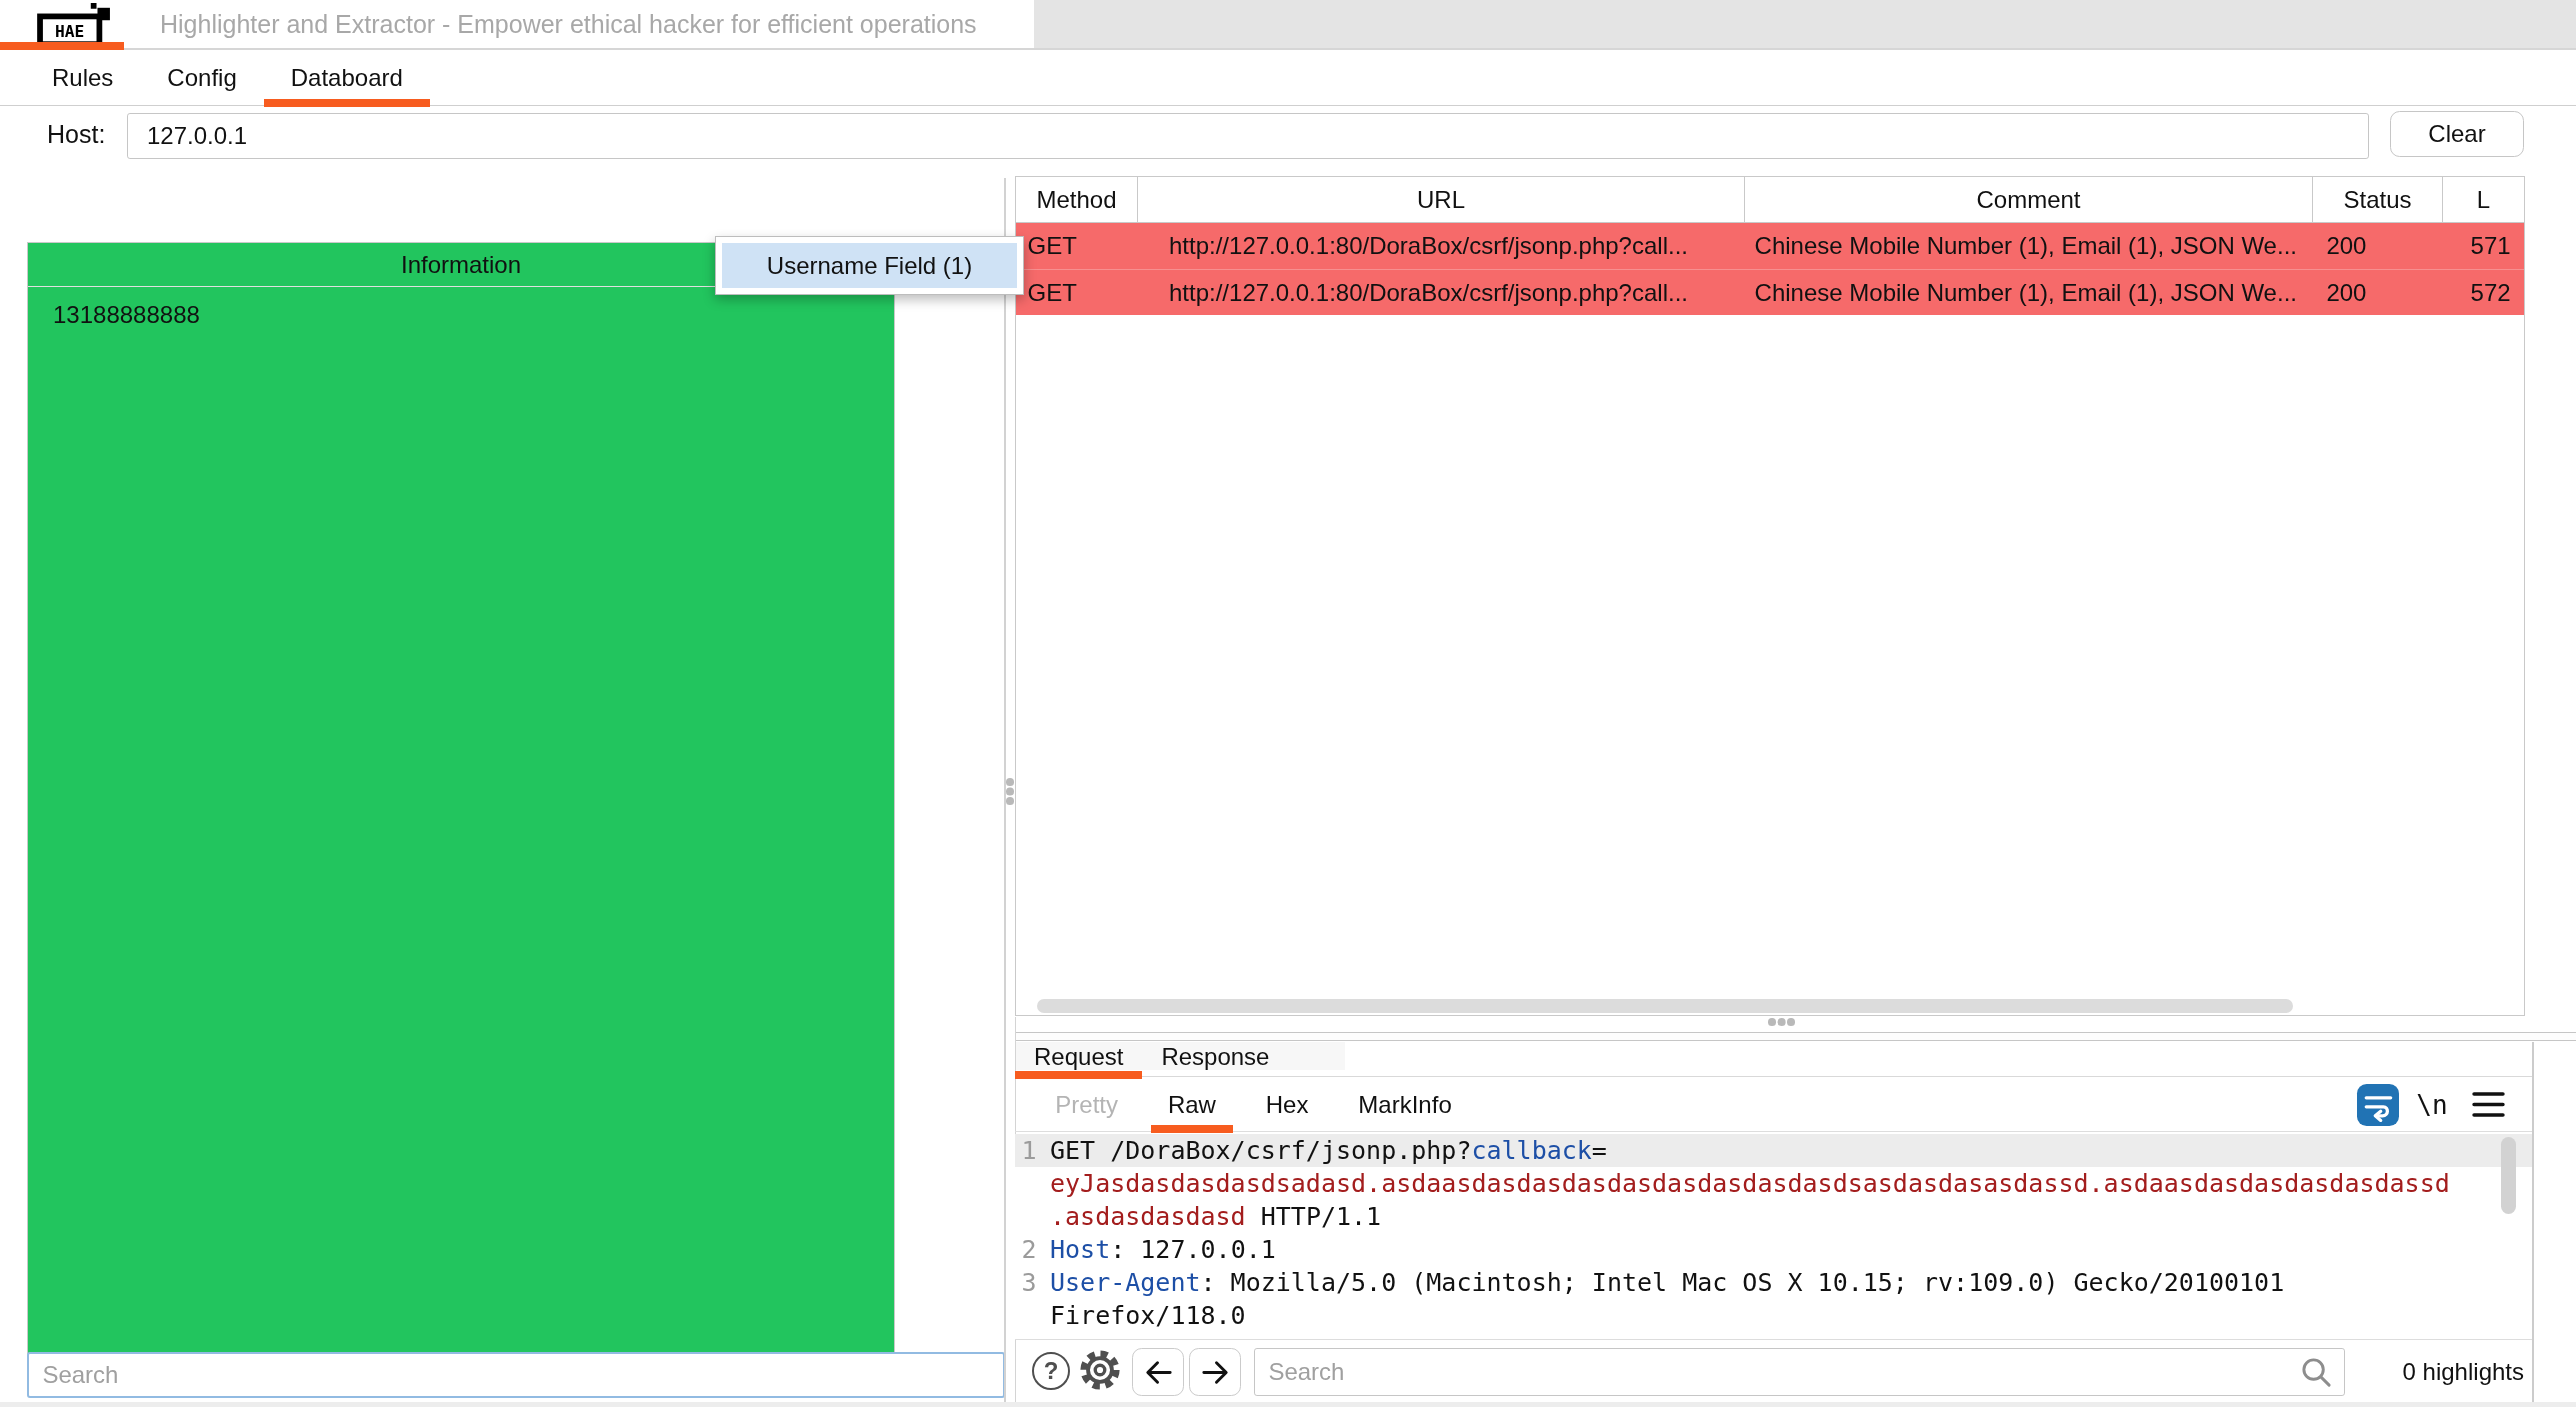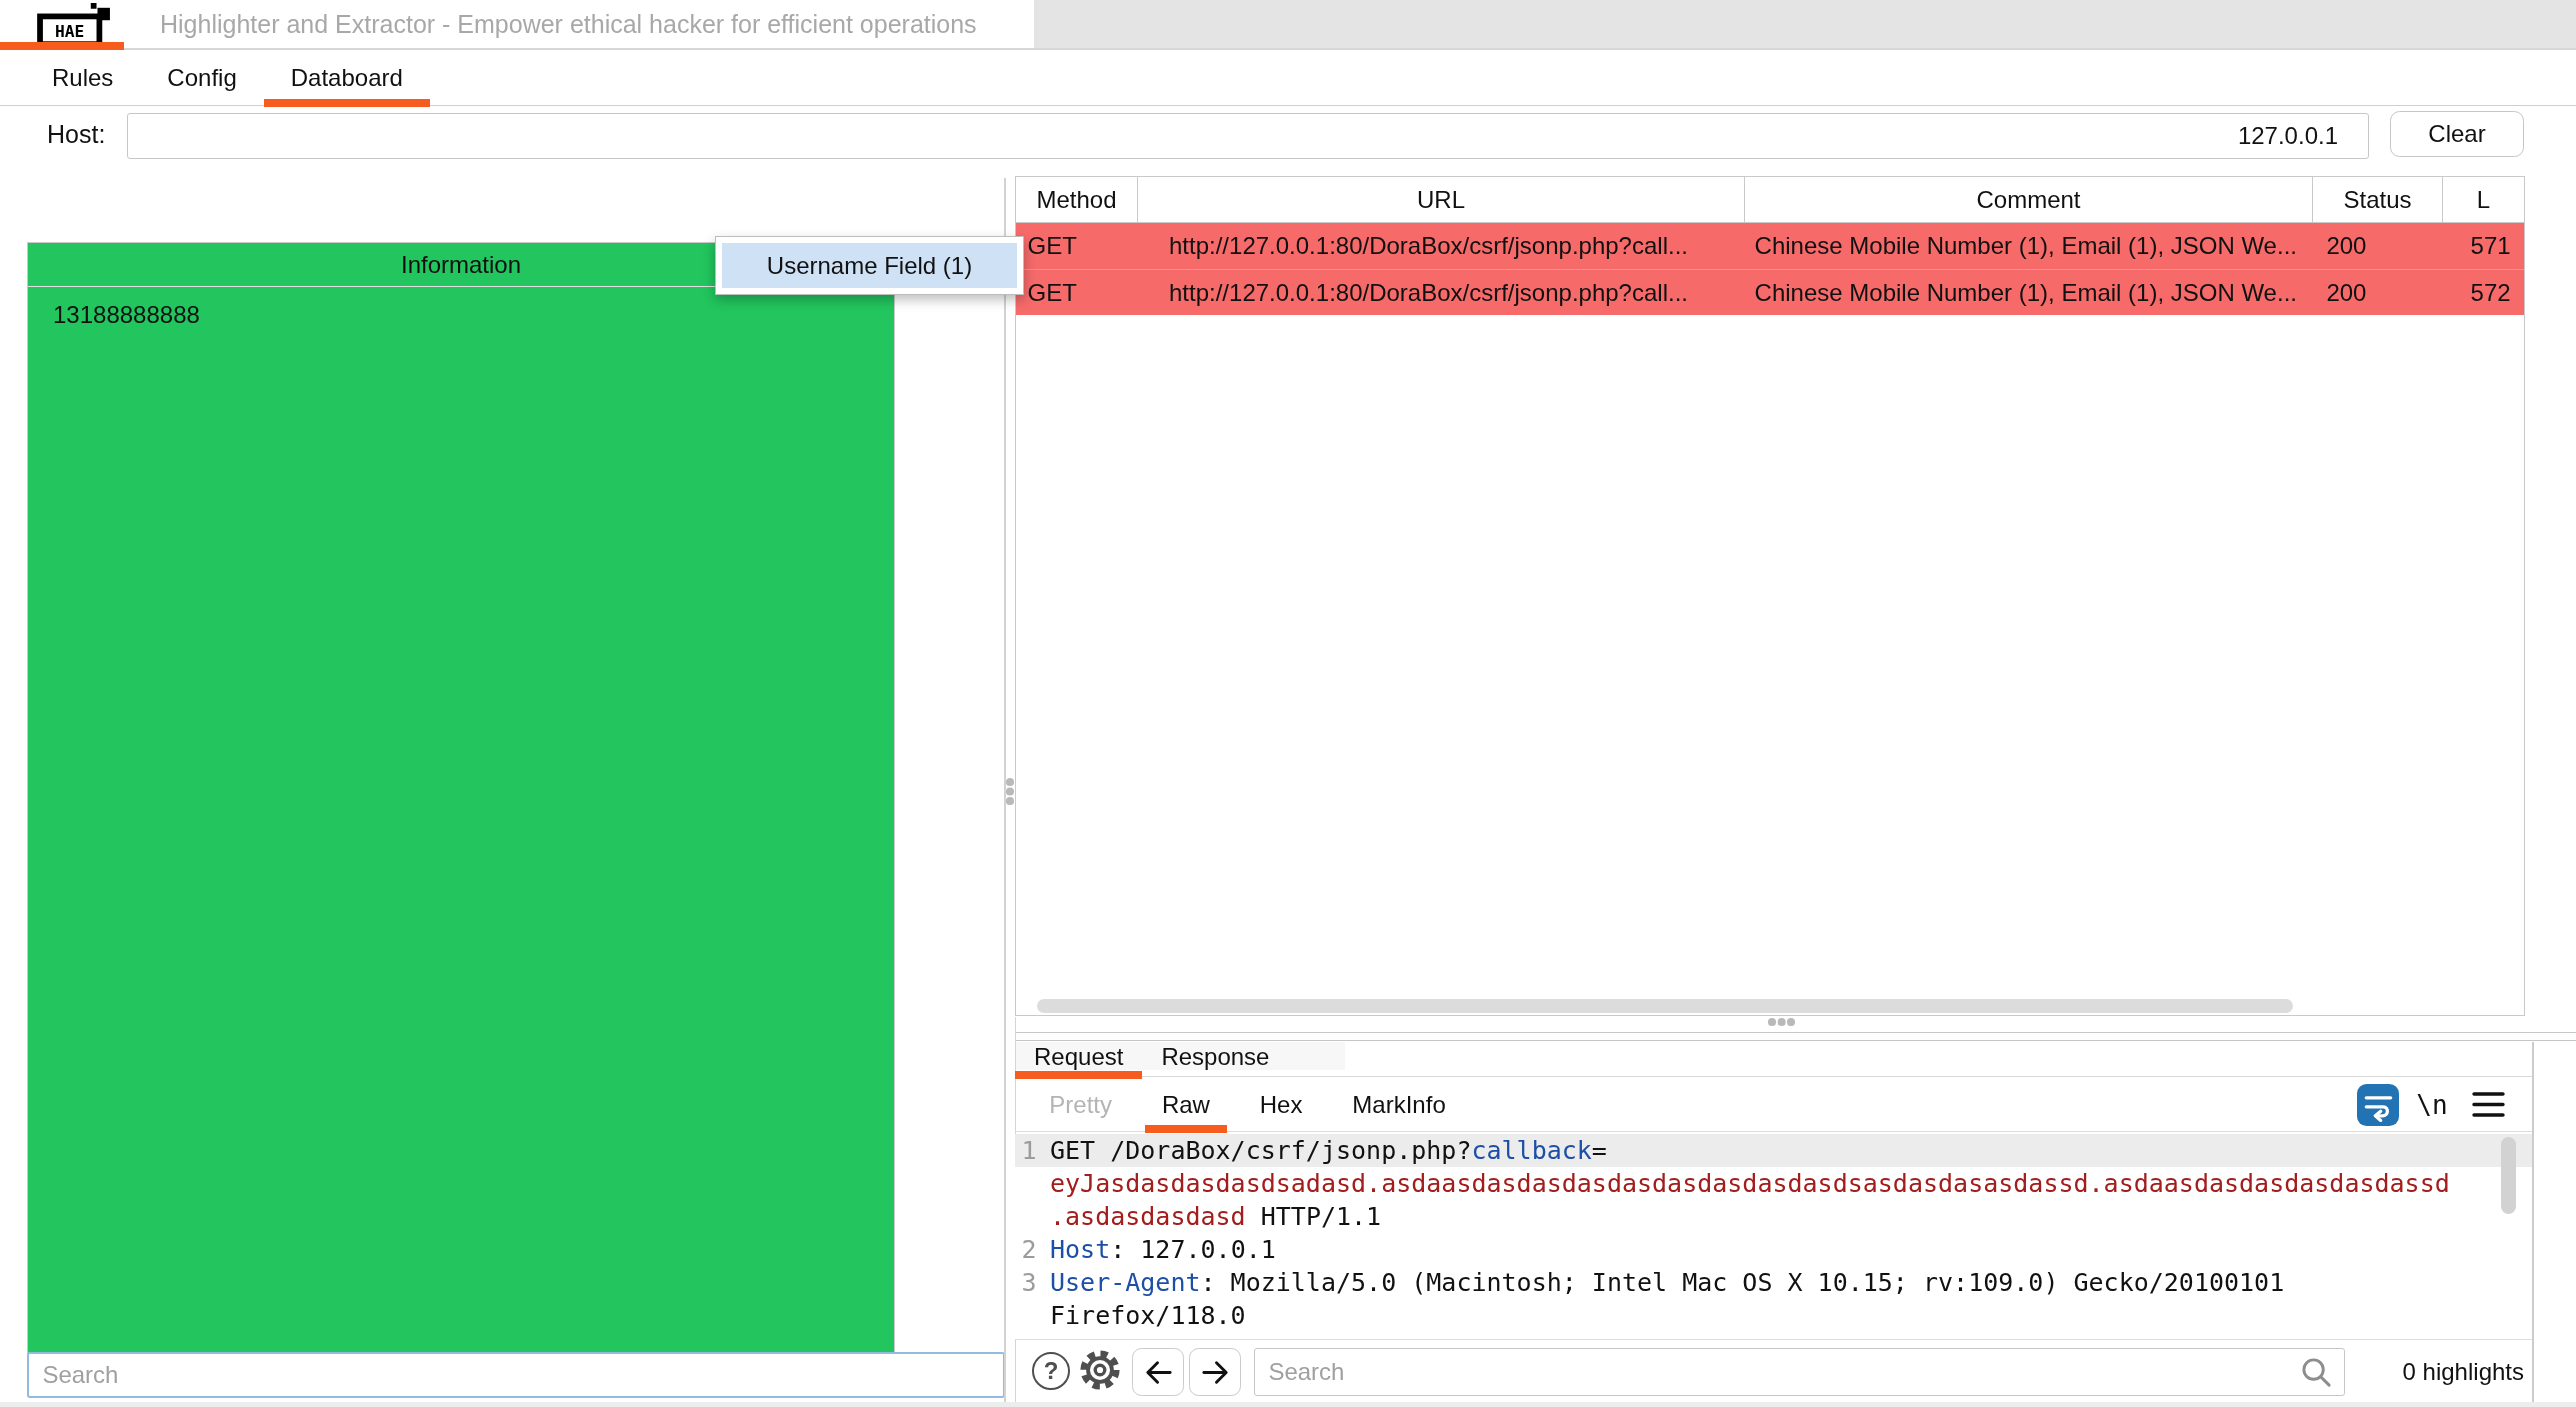--- a/index.html
+++ b/index.html
@@ -26,21 +26,21 @@
 
   
   .navtabs{position:absolute;left:0;top:50px;width:2576px;height:56px;background:#fff;
            border-bottom:1.9px solid #cfcfcf;display:flex;padding-left:25px;}
   .navtab{padding:0 27px;display:flex;align-items:center;font-size:24px;position:relative;cursor:default;}
   .navtab.selected::after{content:"";position:absolute;left:0;right:0;bottom:-1.9px;height:7.7px;background:var(--orange);}
 
   
   .host-label{position:absolute;left:47px;top:107px;height:54px;line-height:54px;font-size:25px;text-align:right;}
   .host-input{position:absolute;left:127px;top:113px;width:2242px;height:46px;border:1.9px solid #c6c6c6;
-              border-radius:2.9px;font-size:24px;padding:0 30px;color:#111;font-family:"Liberation Sans",sans-serif;outline:none;background:#fff;text-align:right;}
+              border-radius:2.9px;font-size:24px;padding:0 19px;color:#111;font-family:"Liberation Sans",sans-serif;outline:none;background:#fff;}
   .clear-btn{position:absolute;left:2390px;top:111px;width:134px;height:46px;border:1.9px solid #c6c6c6;
              border-radius:9.6px;background:#fff;font-size:24px;color:#111;font-family:"Liberation Sans",sans-serif;}
 
   
   .left-tabs{position:absolute;left:27px;top:178px;width:978px;height:52px;display:flex;align-items:center;padding-left:23px;}
   .ltab{padding:0 27px;height:52px;display:flex;align-items:center;font-size:24px;position:relative;white-space:nowrap;}
   .ltab.selected::after{content:"";position:absolute;left:0;right:0;bottom:0;height:7.7px;background:var(--orange);}
   .chev{margin-left:13.4px;display:flex;align-items:center;}
 
   .left-table{position:absolute;left:27px;top:242px;width:868px;height:1112px;border:1.9px solid var(--border);background:#22c55e;}
@@ -85,21 +85,21 @@
   .hscroll{position:absolute;left:1037px;top:999px;width:1256px;height:14.4px;border-radius:7.7px;background:#dcdcdc;z-index:2;}
 
   
   .viewer-tabs-bg{position:absolute;left:1015px;top:1042px;width:330px;height:28px;background:#f7f7f7;}
   .viewer-tabs{position:absolute;left:1015px;top:1042px;height:29px;display:flex;z-index:2;}
   .vtab{padding:0 19px;font-size:24px;display:flex;align-items:center;position:relative;white-space:nowrap;}
   .vtab.selected::after{content:"";position:absolute;left:0;right:0;bottom:-7.7px;height:7.7px;background:var(--orange);}
   .viewer-sep{position:absolute;left:1015px;top:1076px;width:1517px;height:1px;background:#d9d9d9;}
 
   .modes{position:absolute;left:1015px;top:1078px;width:1517px;height:54px;border-bottom:1.9px solid #dddddd;
-         display:flex;align-items:flex-start;padding-left:17px;}
+         display:flex;align-items:flex-start;padding-left:23px;}
   .mode{padding:0 17.3px;margin-right:15.3px;font-size:24px;position:relative;height:100%;display:flex;align-items:center;}
   .mode.selected::after{content:"";position:absolute;left:0;right:0;bottom:-1.9px;height:7.7px;background:var(--orange);}
   .mode.disabled{color:#b4b4b4;}
   .wrap-btn{position:absolute;left:2357px;top:1084px;width:42px;height:42px;border-radius:9.6px;background:#2173b4;z-index:2;
             display:flex;align-items:center;justify-content:center;border:none;padding:0;}
   .nl-label{position:absolute;left:2409px;top:1084px;width:46px;height:42px;line-height:42px;text-align:center;
             font-family:"DejaVu Sans Mono",monospace;font-size:26px;color:#111;z-index:2;}
   .menu-icon{position:absolute;left:2472px;top:1091px;z-index:2;}
 
   .code-area{position:absolute;left:1015px;top:1134px;width:1517px;height:205px;background:#fff;overflow:hidden;

